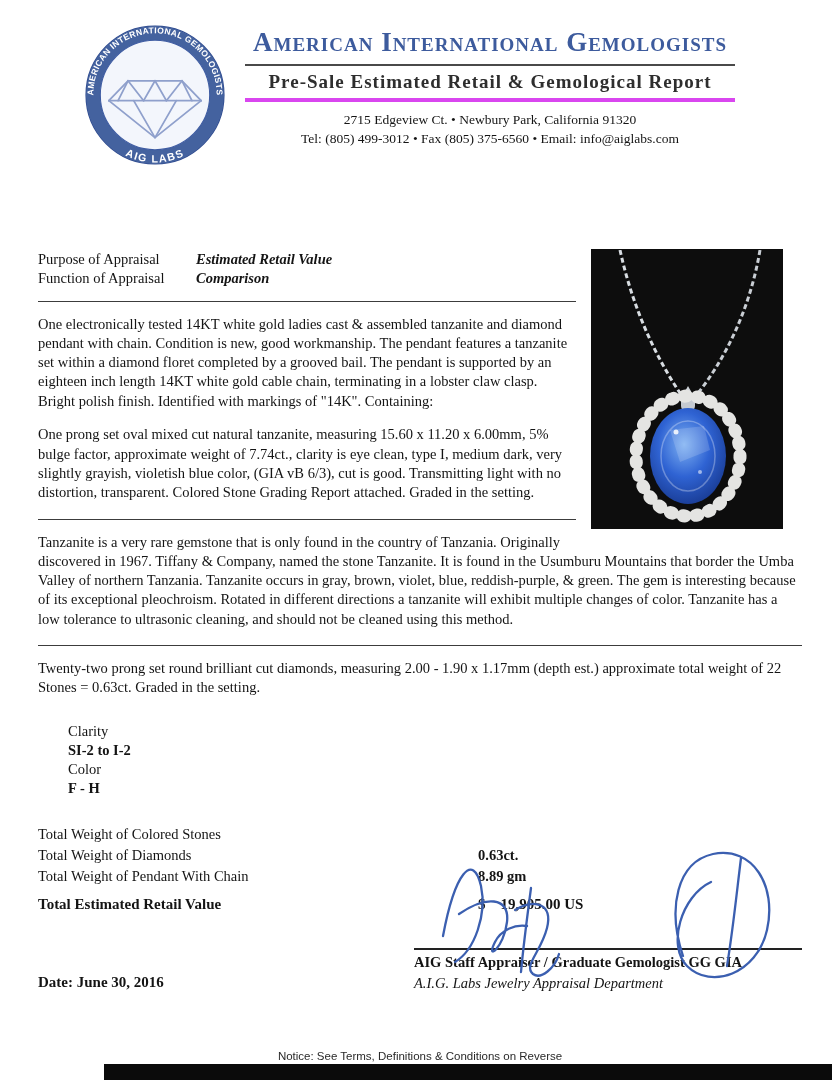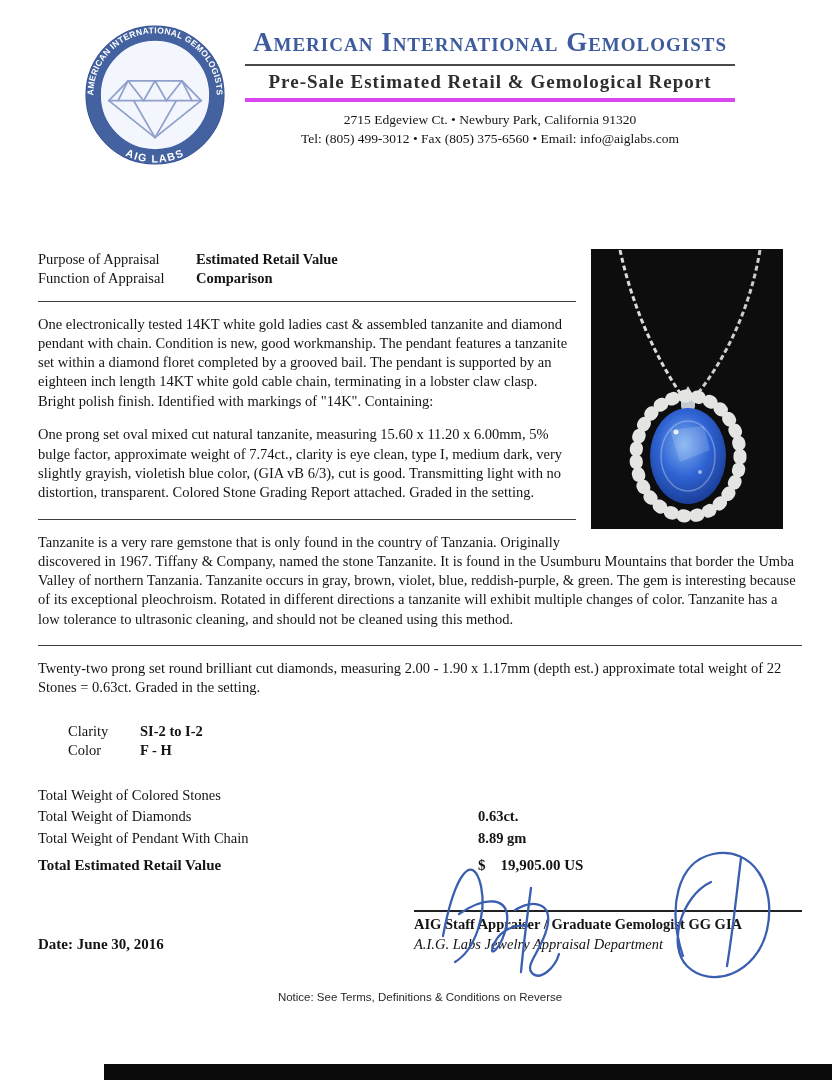--- a/index.html
+++ b/index.html
@@ -26,46 +26,46 @@
 
   
   .content { padding:0 30px 0 38px; font-size:14.5px; line-height:1.33; }
   .photo-frame {
     float:right; width:190px; height:278px; margin:0 20px 14px 16px;
     box-shadow:0 0 0 1px #0d0d0d;
   }
   .meta { margin-top:40px; }
   .meta-row { display:flex;align-items:center; }
   .meta-label { width:158px; }
-  .meta-value { font-weight:bold; }
+  .meta-value { font-weight:bold;font-style:italic; }
   .rule { border:none; border-top:1.5px solid #3c3c3c; margin:0; }
   .rule-1 { margin-top:12px; }
   .rule-m { margin-top:16px; }
   .para { margin-top:13px; }
 
   .grades { margin:24px 0 0 30px; }
-  .grade-row { display:flex; }
+  .grade-row { display:flex;flex-direction:column; }
   .grade-label { width:72px; }
   .grade-value { font-weight:bold; }
 
   .totals { margin-top:26px; }
   .total-row { display:grid; grid-template-columns:440px 1fr; margin-top:2px; }
   .total-value { font-weight:bold; }
   .retail-row { display:grid; grid-template-columns:440px 1fr; margin-top:8px; font-weight:bold; font-size:15px; }
   .retail-value { white-space:pre; }
 
   
   .footer-row { display:flex; justify-content:space-between; align-items:flex-end; margin-top:34px; }
   .date-label { font-weight:bold; font-size:15px; }
   .sign-block { width:388px; border-top:2px solid #222; padding-top:3px; }
   .appraiser  { font-weight:bold; font-size:14.5px; }
   .department { font-style:italic; font-size:14.5px; margin-top:1px; }
   .signature-svg { position:absolute; left:415px; top:838px; pointer-events:none; }
 
-  .notice { margin-top:36px; text-align:center; font-size:11.5px; color:#2a2a2a;
+  .notice { margin-top:56px; text-align:center; font-size:11.5px; color:#2a2a2a;
             font-family:"Liberation Sans", sans-serif; }
   .bottom-bar { position:absolute; left:104px; right:0; bottom:0; height:16px; background:#0b0b0b; }
 </style>
 </head>
 <body>
 
 <div class="page">
 
   <div class="header">
 

